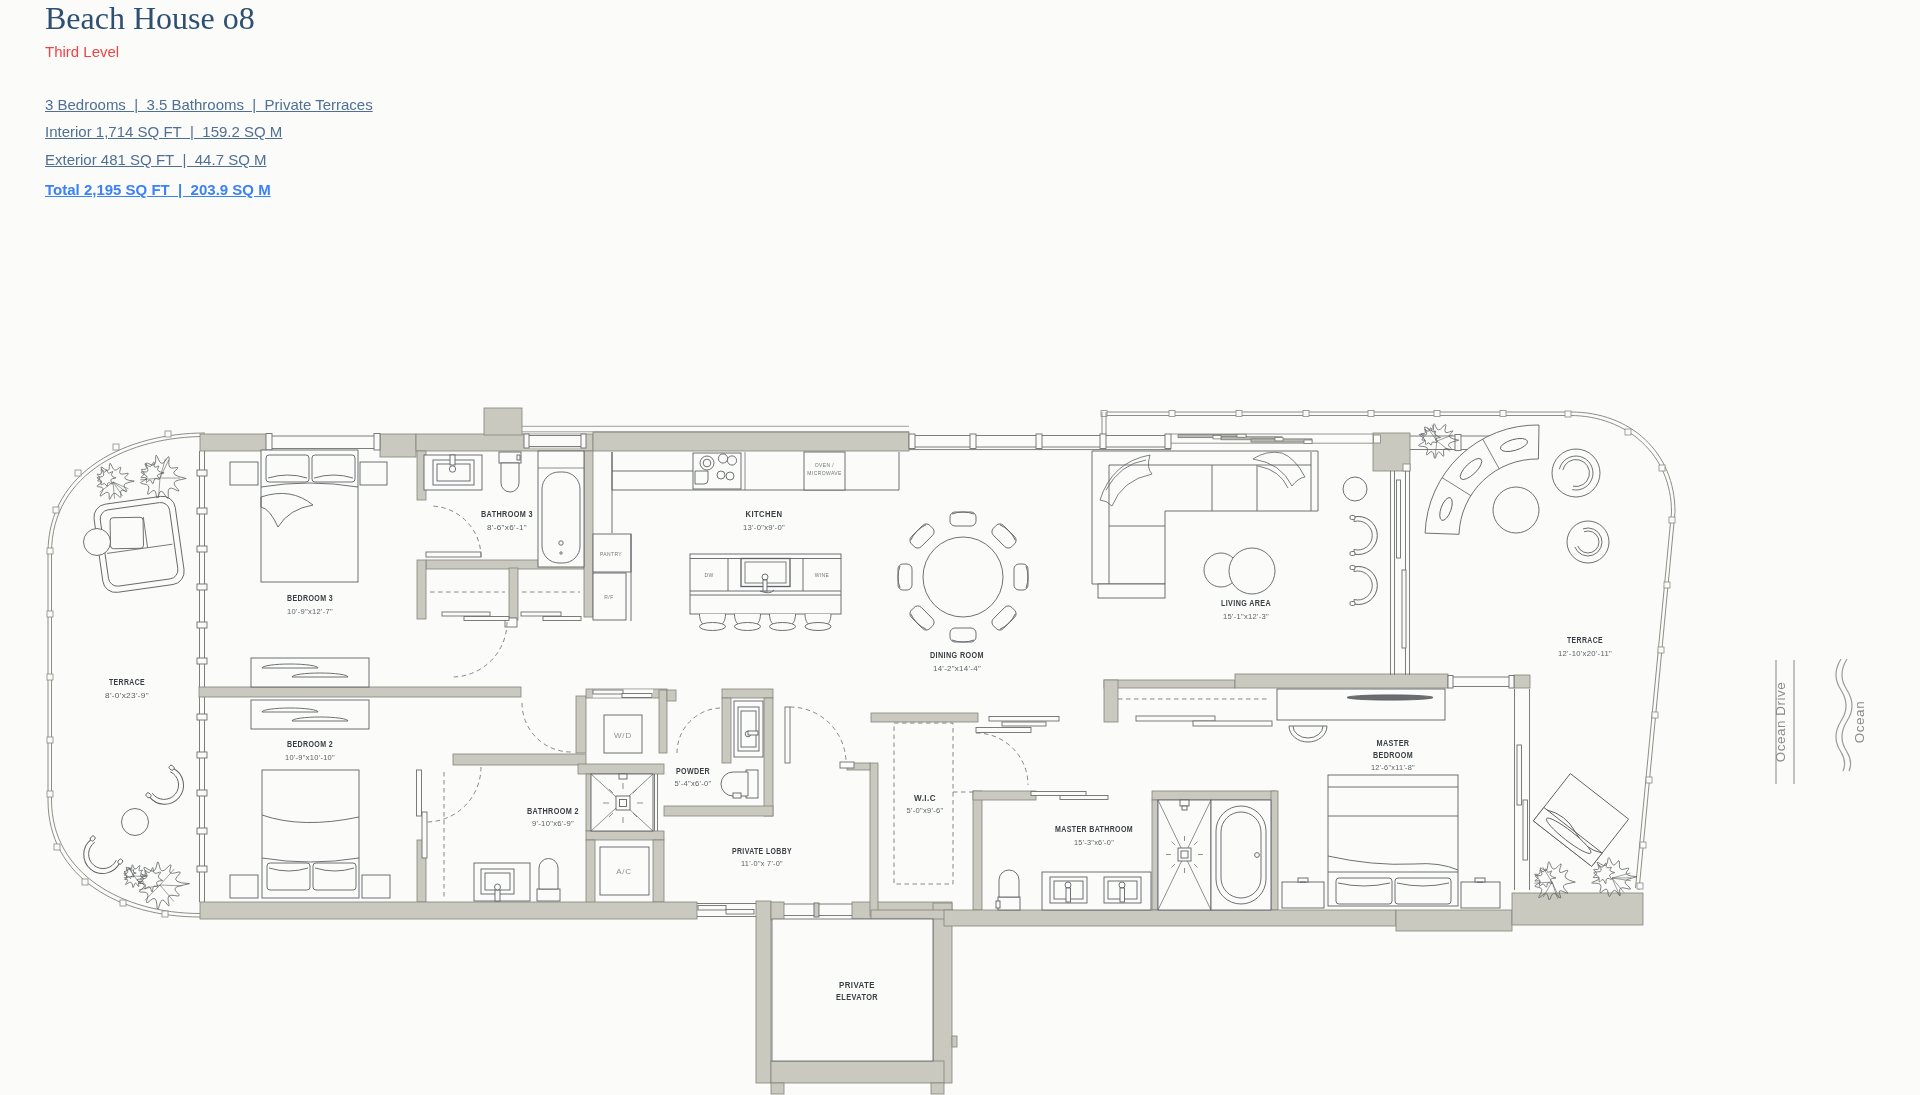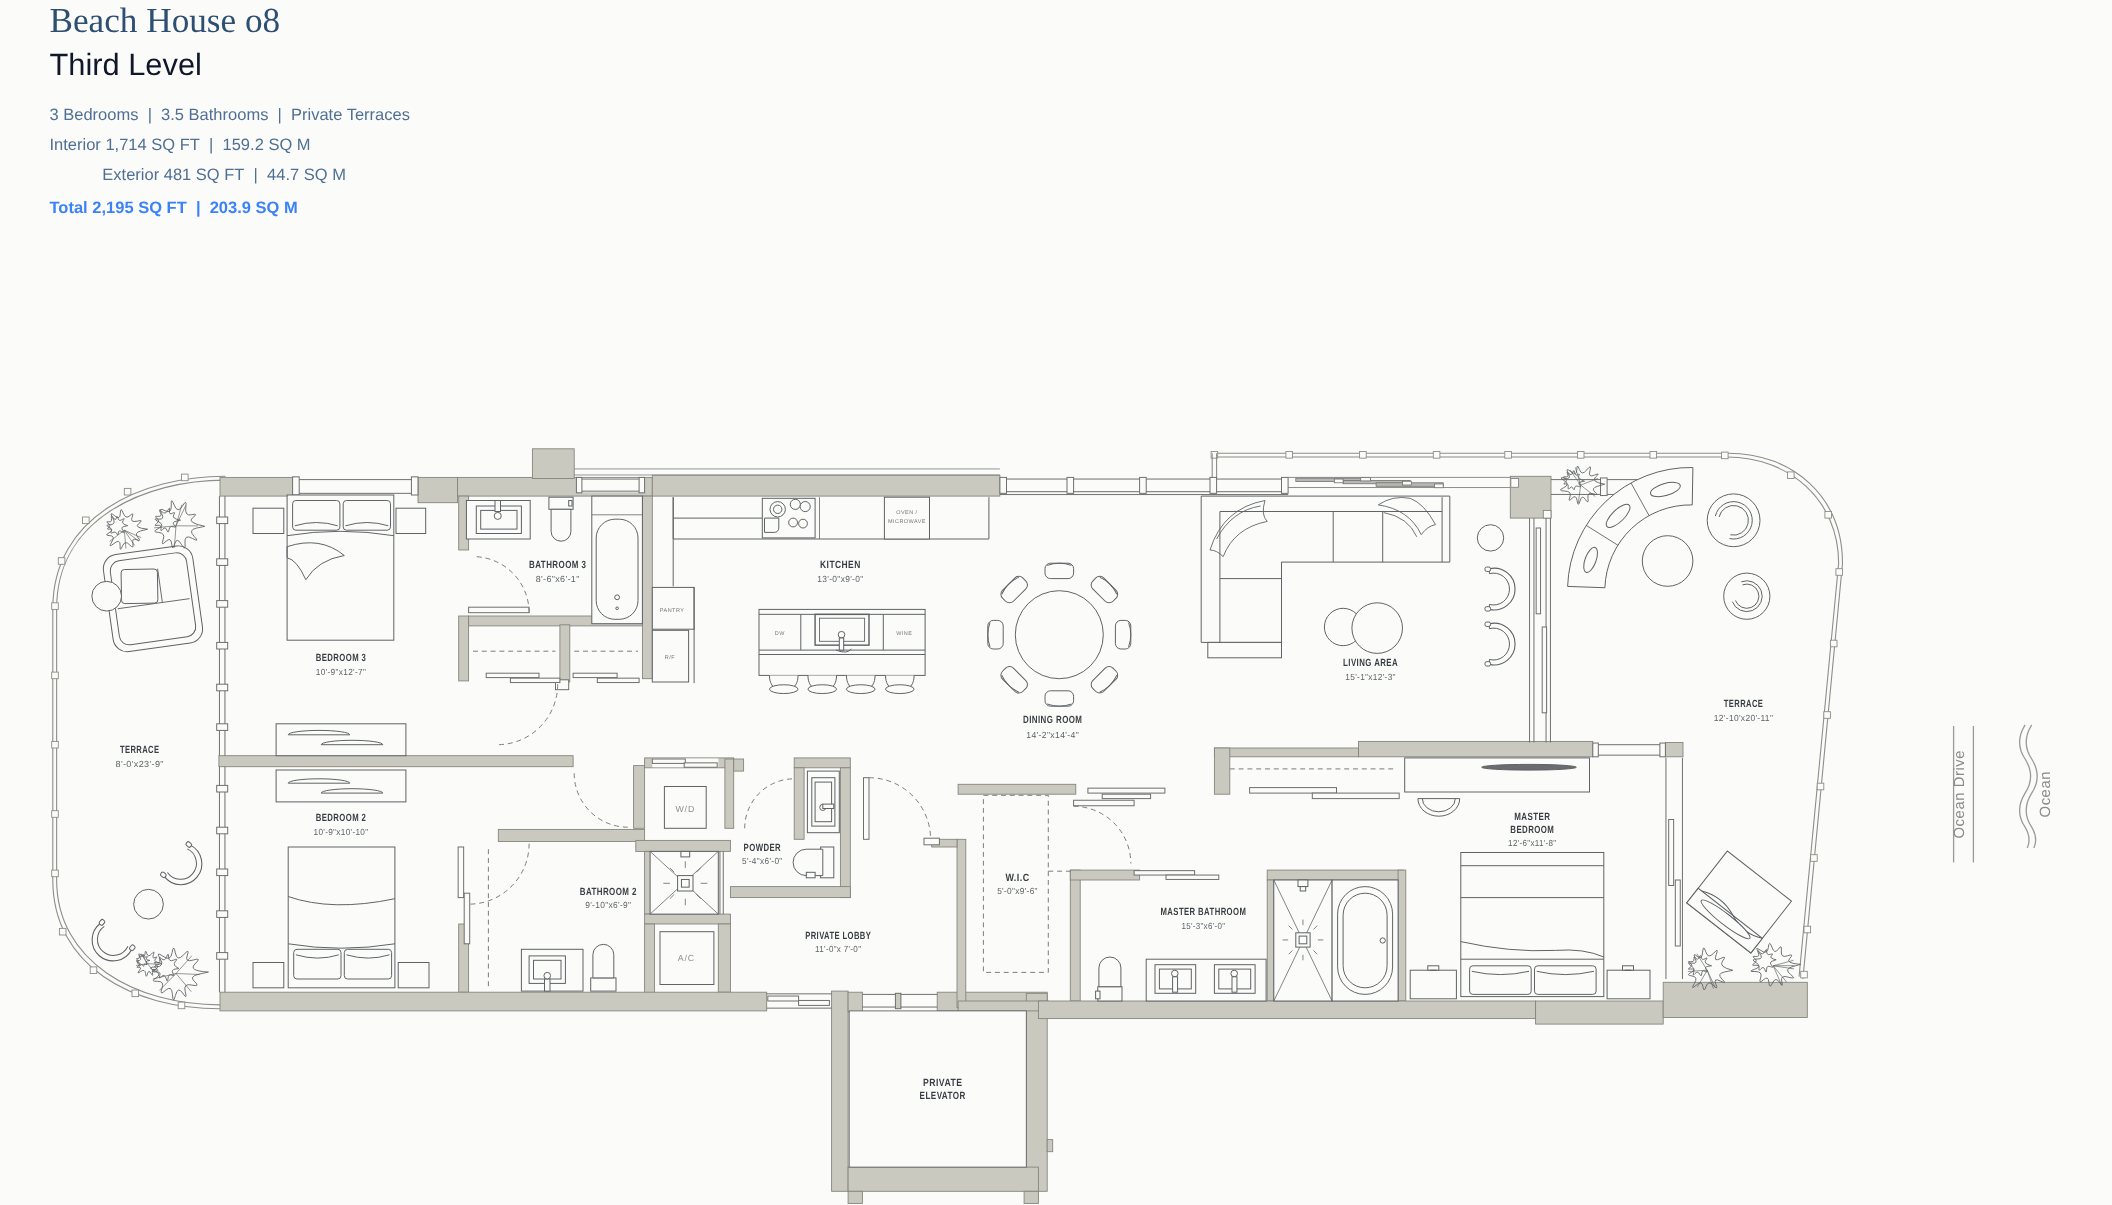--- a/index.html
+++ b/index.html
@@ -1,23 +1,23 @@
 <!DOCTYPE html>
 <html><head>
 <meta charset="utf-8">
 <style>
   html,body{margin:0;padding:0;}
   body{width:1920px;height:1095px;background:#fbfbf9;font-family:"Liberation Sans",sans-serif;position:relative;overflow:hidden;}
   .hdr{position:absolute;left:45px;top:0;width:600px;}
   .title{font-family:"Liberation Serif",serif;color:#2d4f72;font-size:32px;font-weight:normal;letter-spacing:0px;margin:0;position:absolute;top:0px;left:0;}
-  .sub{color:#0f172a;font-size:28px;position:absolute;top:43px;left:0;}
-  .info{color:#4f7094;font-size:15px;position:absolute;left:0;}
+  .sub{color:#ef4444;font-size:15px;position:absolute;top:43px;left:0;}
+  .info{color:#4f7094;font-size:15px;position:absolute;left:0;text-decoration:underline;}
   .i1{top:96px;}
   .i2{top:123px;}
-  .i3{top:151px;margin-left:48px;}
+  .i3{top:151px;}
   .i4{top:181px;}
   .total{font-weight:bold;color:#3b82f6;}
   svg text{font-family:"Liberation Sans",sans-serif;}
   .rm{font-weight:bold;fill:#383e44;letter-spacing:0.5px;font-size:9.5px;}
   .dim{fill:#5c6368;letter-spacing:0.3px;font-size:8px;}
   .sm{fill:#8b9096;letter-spacing:0.8px;font-size:8px;}
   .tn{fill:#72777c;letter-spacing:0.4px;font-size:5px;}
 </style>
 </head>
 <body>

